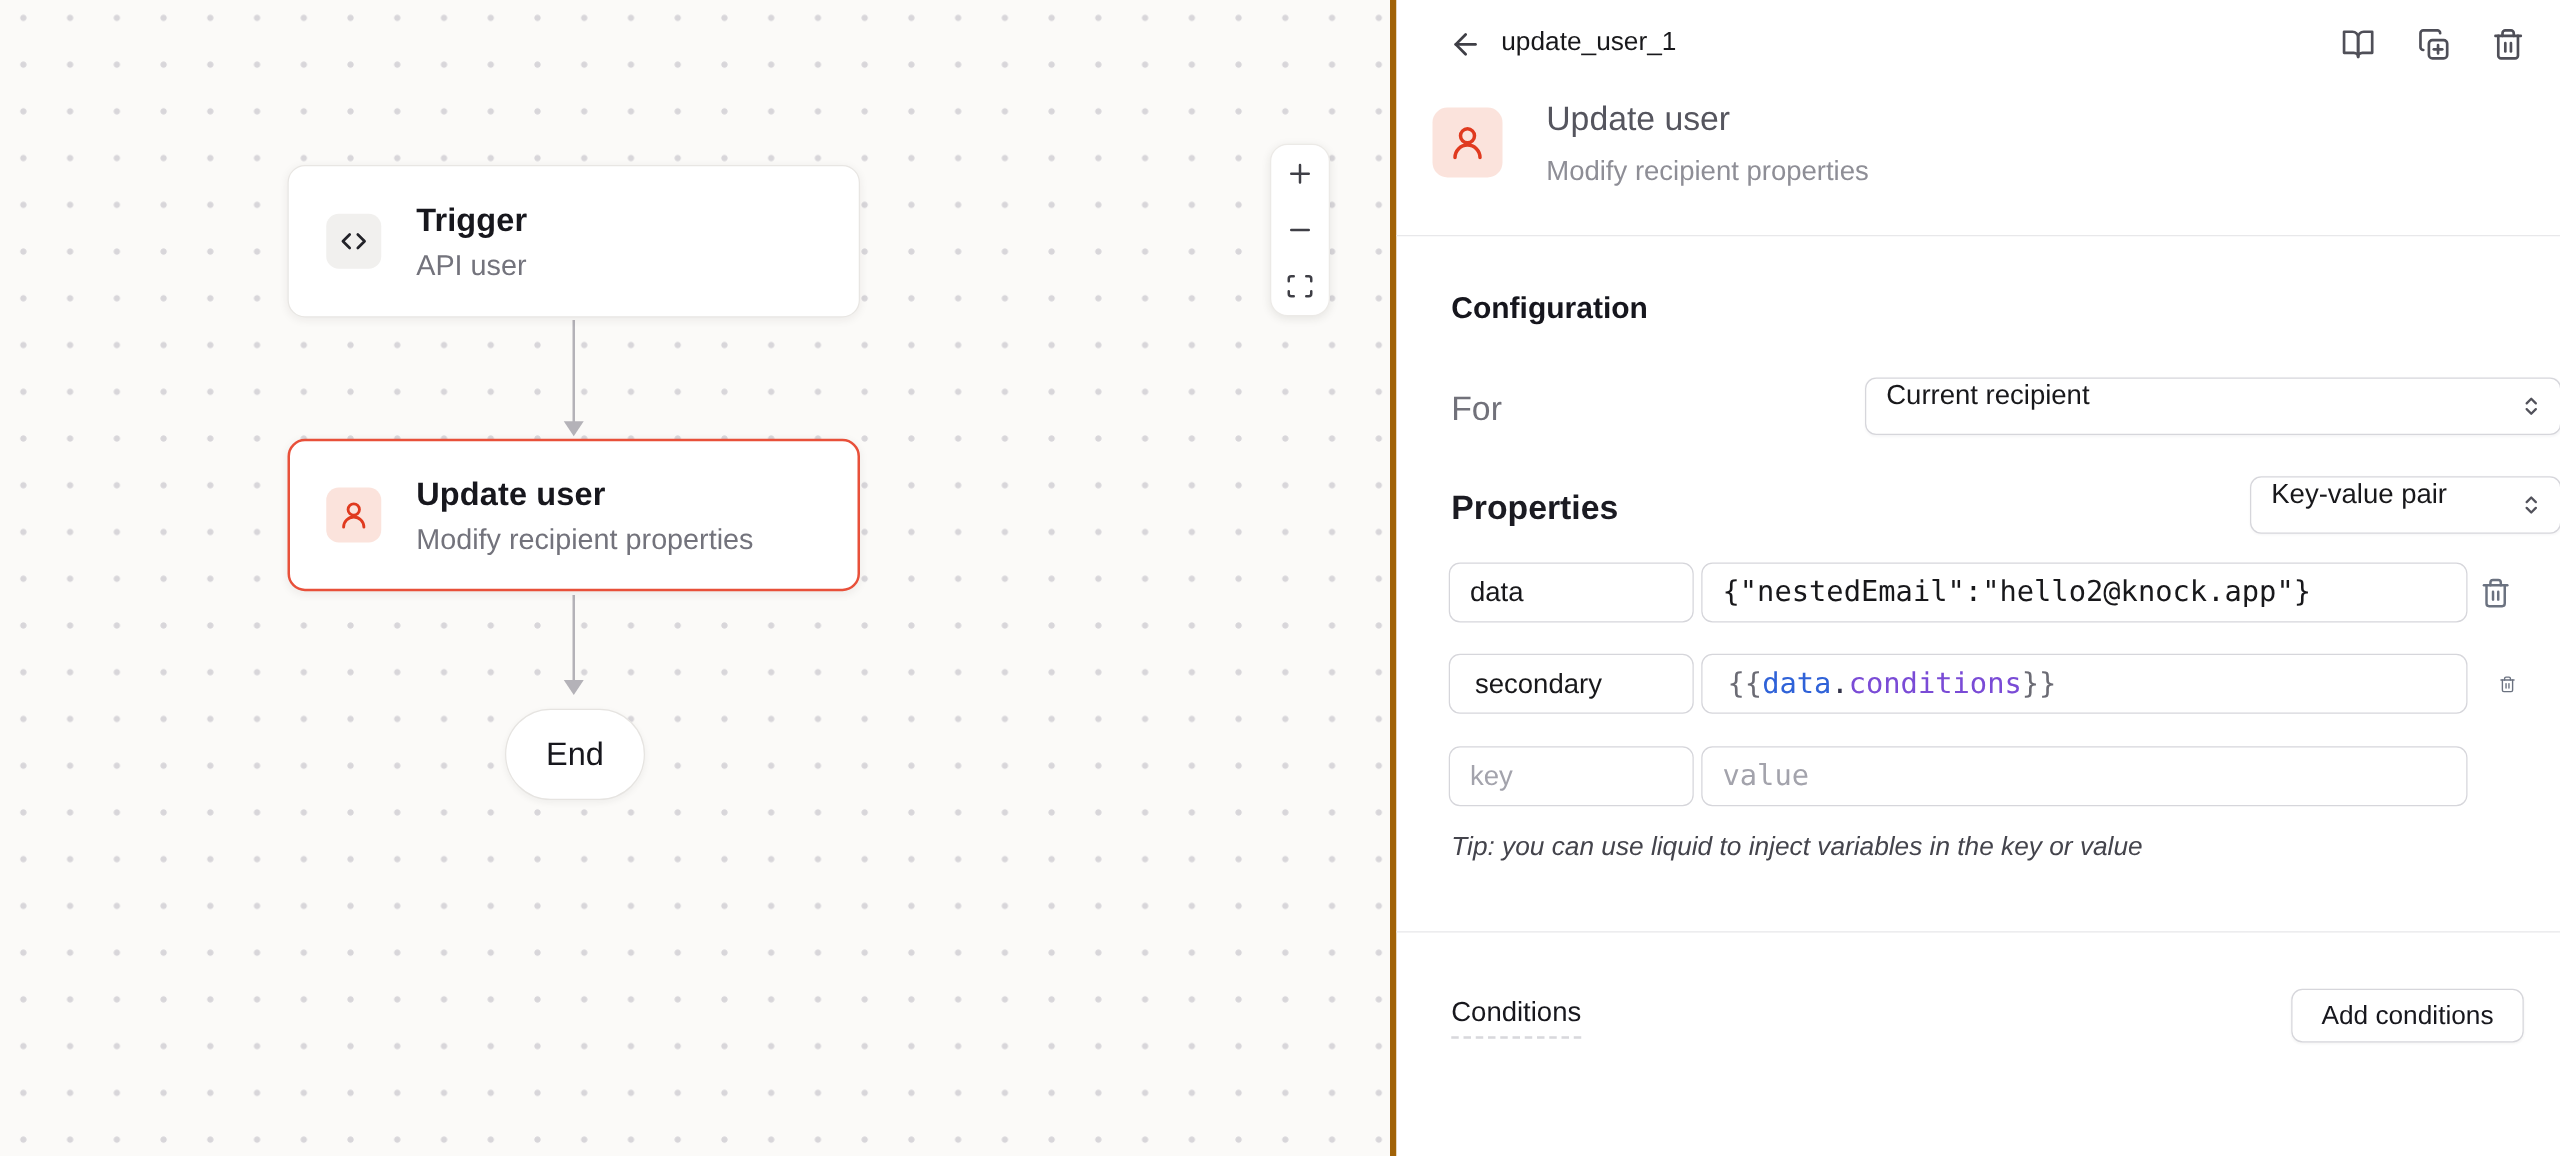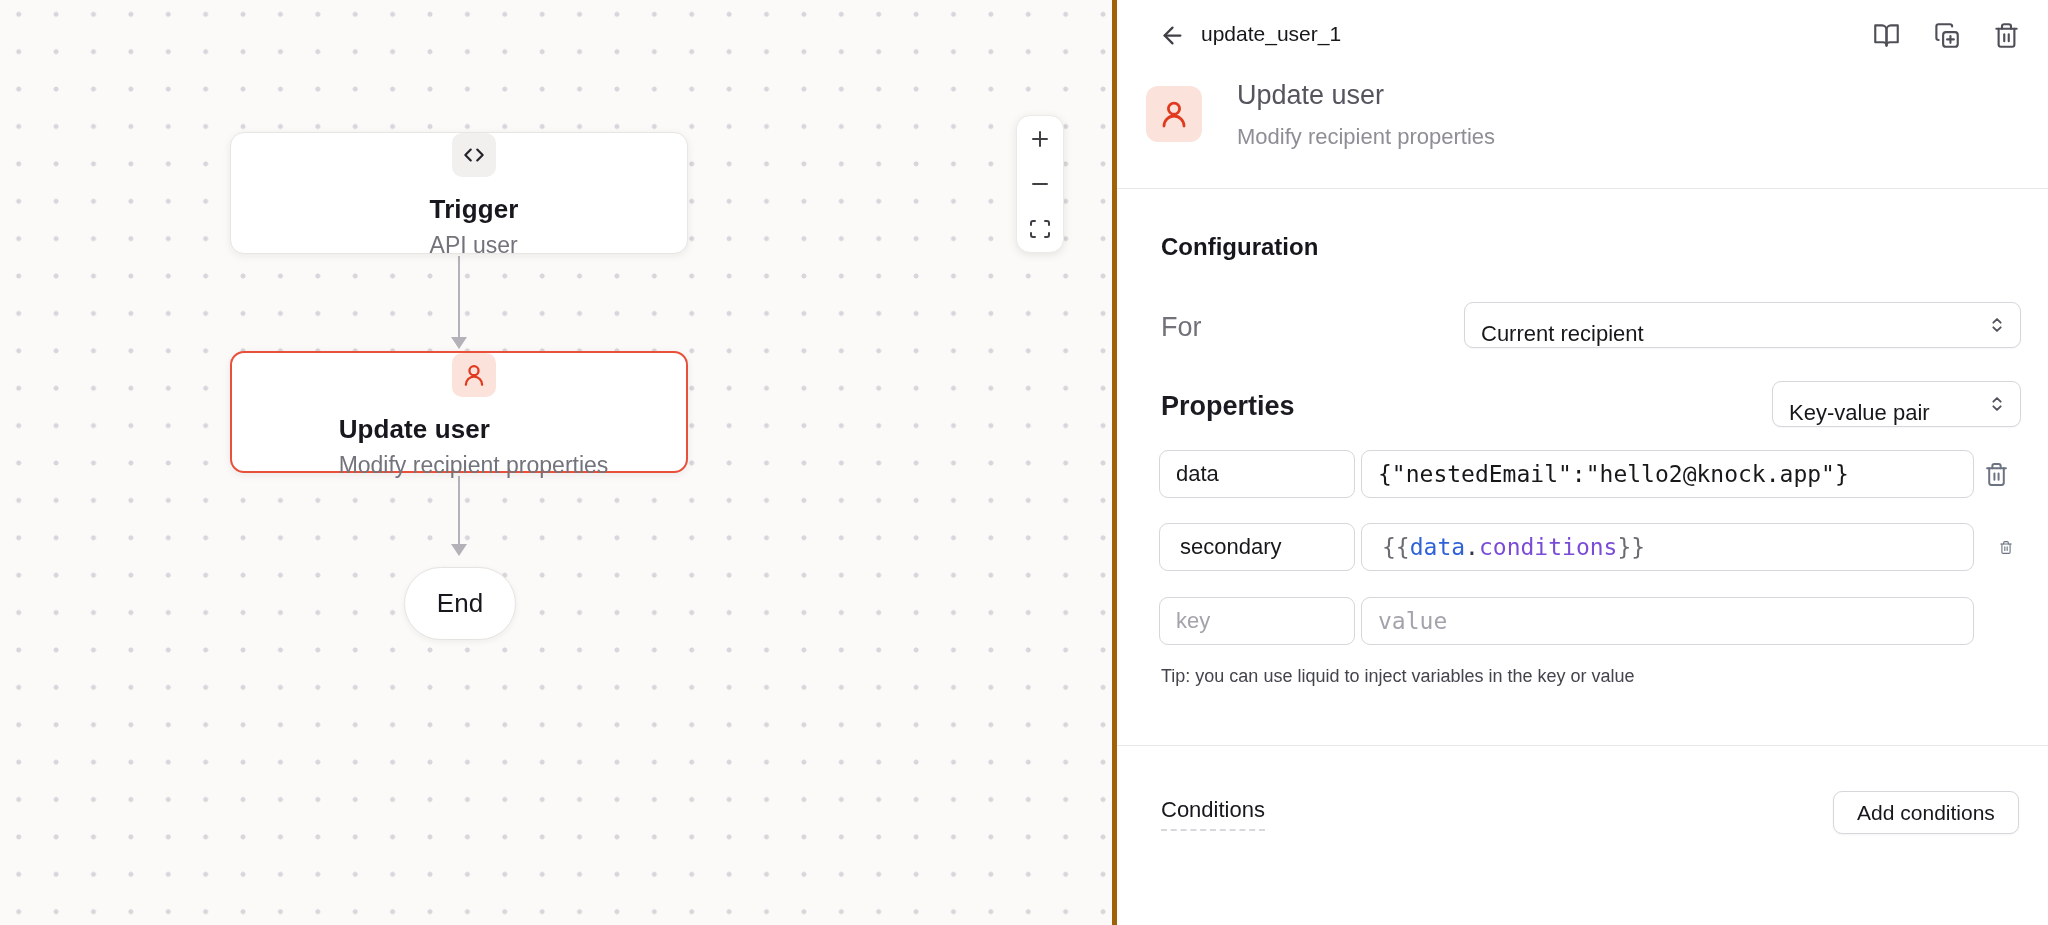--- a/index.html
+++ b/index.html
@@ -12,21 +12,21 @@
     position:absolute; left:0; top:0; width:1112px; height:925px;
     background-color:#fbfaf8;
     background-image:radial-gradient(circle, #d8d6da 2.2px, rgba(216,214,218,0) 2.8px);
     background-size:37.4px 37.4px; background-position:0px 33px;
   }
   .connectors { position:absolute; left:0; top:0; pointer-events:none; }
   .node {
     position:absolute; left:230px; width:458px; height:122px;
     background:#fff; border:1px solid #e8e6e3; border-radius:14px;
     box-shadow:0 2px 8px rgba(40,35,30,.07);
-    display:flex; align-items:center; padding-left:30px; gap:15px; cursor:pointer;flex-direction:column;
+    display:flex; align-items:center; padding-left:30px; gap:28px; cursor:pointer;
   }
   .node.selected { border:2px solid #e8503a; padding-left:29px; }
   .node-iconbox { width:44px; height:44px; border-radius:10px; flex:0 0 auto;
     display:flex; align-items:center; justify-content:center; }
   .node-iconbox.gray { background:#f1f0ee; color:#232329; }
   .node-iconbox.pink { background:#fbe3dc; color:#e03a1f; }
   .node-title { font-size:26px; font-weight:700; color:#17171d; line-height:34px; letter-spacing:.1px; }
   .node-sub { font-size:23px; color:#73737c; line-height:30px; margin-top:4px; }
   .end-pill {
     position:absolute; left:404px; top:567px; width:112px; height:73px;
@@ -63,22 +63,22 @@
   .divider { position:absolute; left:0; width:936px; height:0; border-top:1px solid #e8e8ea; }
   .divider.d1 { top:188px; }
   .divider.d2 { top:745px; }
 
   .section-heading { position:absolute; left:44px; font-size:24px; font-weight:700; color:#16161d; }
   .field-label { position:absolute; left:44px; font-size:27px; color:#71717a; }
   .field-label.strong { font-weight:700; color:#1b1b22; }
 
   .select {
     position:absolute; height:46px; background:#fff; border:1px solid #d6d6db; border-radius:9px;
-    display:flex; align-items:flex-end; padding:0 44px 0 16px; cursor:pointer;
-    font-size:22px; color:#18181b; box-shadow:0 1px 2px rgba(30,30,40,.04);
+    display:flex; align-items:flex-start; padding:0 44px 0 16px; cursor:pointer;
+    font-size:22px; color:#18181b; box-shadow:0 1px 2px rgba(30,30,40,.04);margin-left:28px;
   }
   .select .chev { position:absolute; right:12px; top:50%; transform:translateY(-50%); color:#52525b; }
   .sel-for { left:347px; top:302px; width:557px; }
   .sel-kv  { left:655px; top:381px; width:249px; }
 
   .kv-input {
     position:absolute; height:48px; background:#fff; border:1px solid #d6d6db; border-radius:9px;
     font-size:22px; color:#18181b; padding:0 16px; outline:none;
   }
   .kv-input.mono, .kv-value { font-family:"DejaVu Sans Mono", monospace; font-size:23px; }
@@ -86,21 +86,21 @@
   .kv-key { left:42px; width:196px; }
   .kv-value { position:absolute; left:244px; width:613px; height:48px; background:#fff;
     border:1px solid #d6d6db; border-radius:9px; display:flex; align-items:center;
     padding:0 14px; color:#18181b; white-space:pre; cursor:text; }
   .row1 { top:450px; } .row2 { top:523px;padding-left:20px; } .row3 { top:597px; }
   .row-trash { position:absolute; left:862px; width:34px; height:34px; color:#6b7280; }
   .row-trash.row1 { top:457px; } .row-trash.row2 { top:530px; }
   .lq-brace { color:#6b6b74; } .lq-obj { color:#2f62d8; }
   .lq-dot { color:#33334a; } .lq-prop { color:#7a4bd6; }
 
-  .tip { position:absolute; left:44px; top:666px; font-size:18px; color:#44444c; }
+  .tip { position:absolute; left:44px; top:666px; font-size:21px; color:#44444c;font-style:italic; }
 
   .conditions-heading { position:absolute; left:44px; top:797px; font-size:22px; font-weight:500; color:#17171d;
     border-bottom:2px dashed #d8d8dc; padding-bottom:6px; }
   .add-conditions {
     position:absolute; left:716px; top:791px; width:186px; height:43px;
     background:#fff; border:1px solid #d6d6db; border-radius:9px;
     font-size:21px; font-weight:500; color:#17171d; cursor:pointer;
     box-shadow:0 1px 2px rgba(30,30,40,.05);
     font-family:"Liberation Sans", sans-serif;
   }

